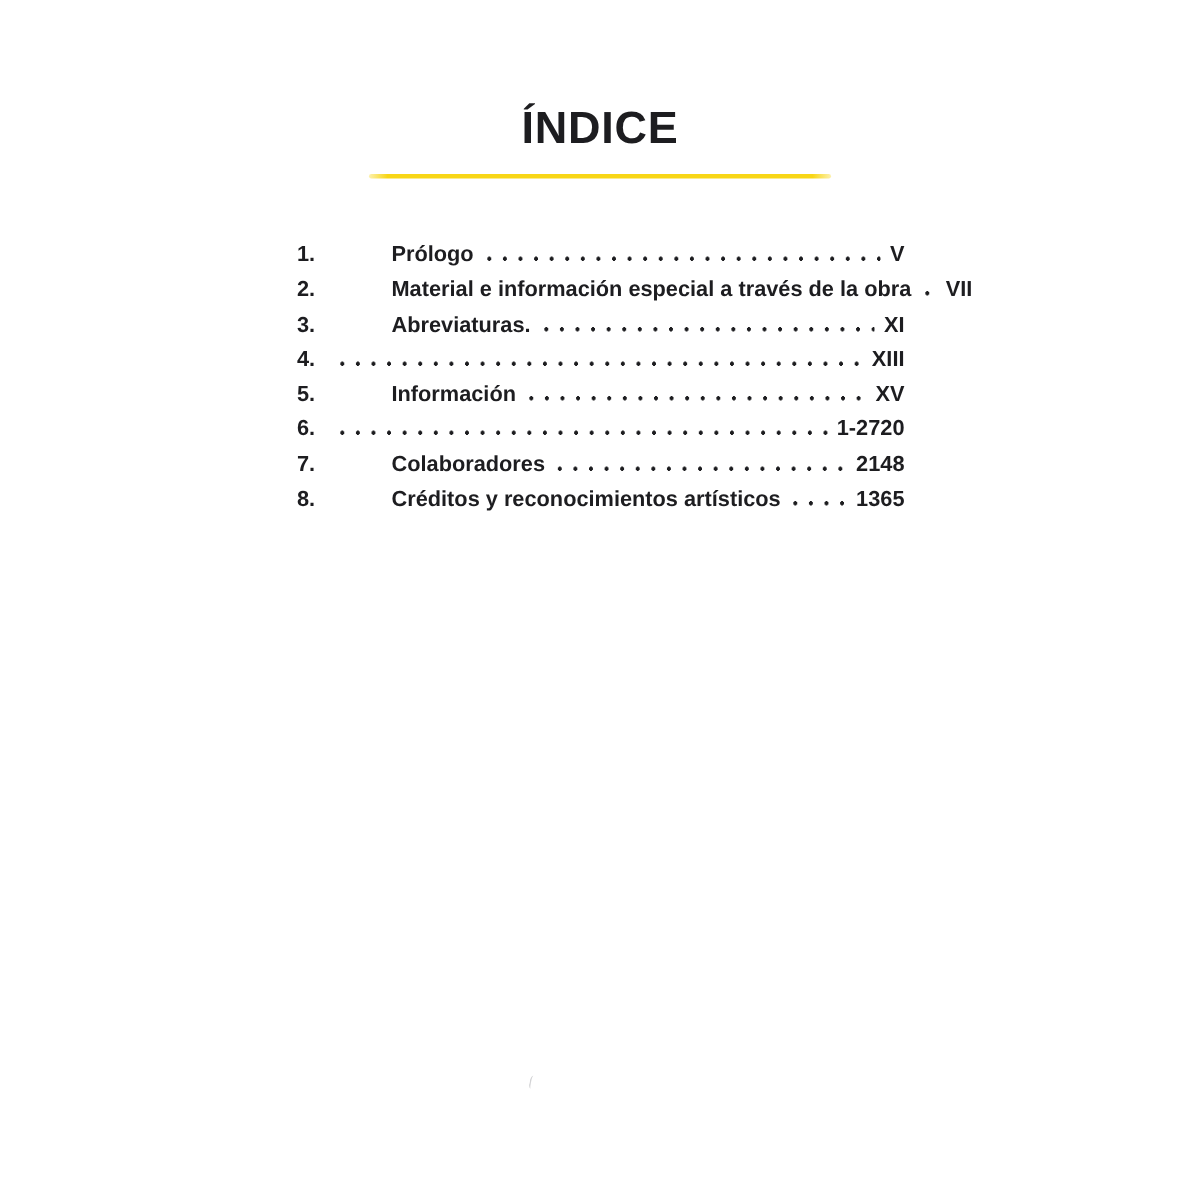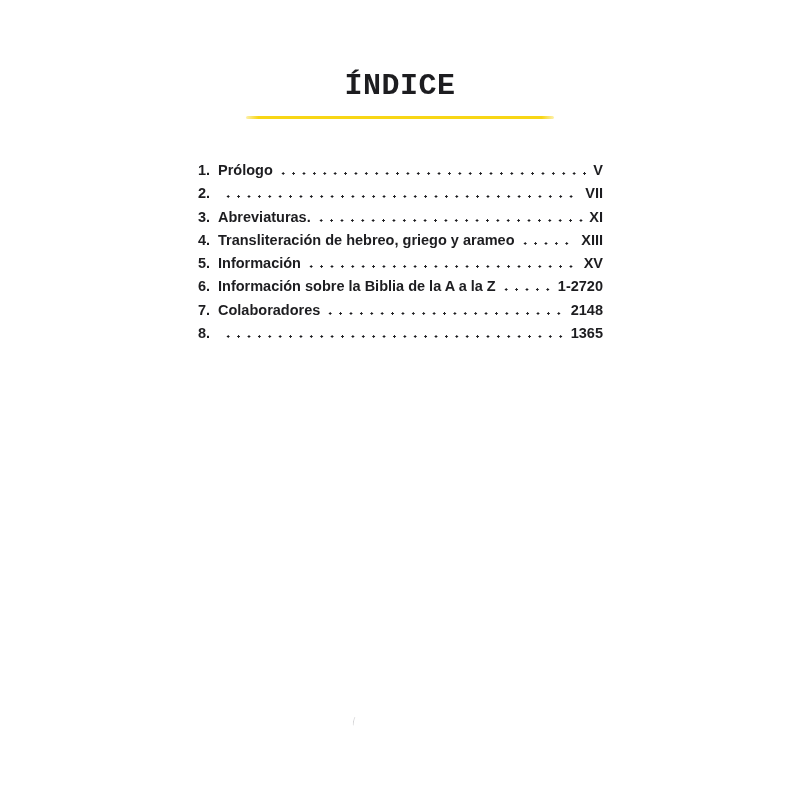--- a/index.html
+++ b/index.html
@@ -24,21 +24,20 @@
   .title {
     position: absolute;
     top: 69px;
     left: 0;
     right: 0;
     text-align: center;
     font-size: 30px;
     font-weight: 700;
     letter-spacing: 0.5px;
     color: var(--text);
-    font-family: Liberation Mono, monospace;
   }
   .rule {
     position: absolute;
     top: 116px;
     left: 246px;
     width: 308px;
     height: 2.6px;
     border-radius: 2px;
     background: linear-gradient(90deg,
       rgba(248, 214, 22, 0.35) 0%,
@@ -59,20 +58,21 @@
     font-size: 14.5px;
     font-weight: 600;
     color: var(--text);
   }
   .num {
     flex: 0 0 20px;
     white-space: nowrap;
   }
   .label {
     white-space: nowrap;
+    margin-left: 43px;
   }
   .leader {
     flex: 1 1 auto;
     min-width: 12px;
     height: 3px;
     margin: 0 6px 0 5px;
     background-image: radial-gradient(1.35px 1.35px at 50% 50%, var(--text) 96%, rgba(0,0,0,0) 100%);
     background-size: 10.4px 3px;
     background-repeat: repeat-x;
     background-position: left bottom;
@@ -104,55 +104,55 @@
   <div class="toc">
 
   <div class="row">
       <span class="num">1.</span>
       <span class="label">Prólogo</span>
       <span class="leader"></span>
       <span class="pageno">V</span>
     </div>
       <div class="row">
       <span class="num">2.</span>
+      <span class="label">Material e información especial a través de la obra</span>
       <span class="leader"></span>
       <span class="pageno">VII</span>
     </div>
       <div class="row">
       <span class="num">3.</span>
       <span class="label">Abreviaturas.</span>
       <span class="leader"></span>
       <span class="pageno">XI</span>
     </div>
       <div class="row">
       <span class="num">4.</span>
-      <span class="label">Transliteración de hebreo, griego y arameo</span>
       <span class="leader"></span>
       <span class="pageno">XIII</span>
     </div>
       <div class="row">
       <span class="num">5.</span>
       <span class="label">Información</span>
       <span class="leader"></span>
       <span class="pageno">XV</span>
     </div>
       <div class="row">
       <span class="num">6.</span>
-      <span class="label">Información sobre la Biblia de la A a la Z</span>
       <span class="leader"></span>
       <span class="pageno">1-2720</span>
     </div>
       <div class="row">
       <span class="num">7.</span>
       <span class="label">Colaboradores</span>
       <span class="leader"></span>
       <span class="pageno">2148</span>
     </div>
       <div class="row">
       <span class="num">8.</span>
+      <span class="label">Créditos y reconocimientos artísticos</span>
       <span class="leader"></span>
       <span class="pageno">1365</span>
     </div>
     </div>
 
   <div class="artifact"></div>
 
 </div>
 
 </body></html>

